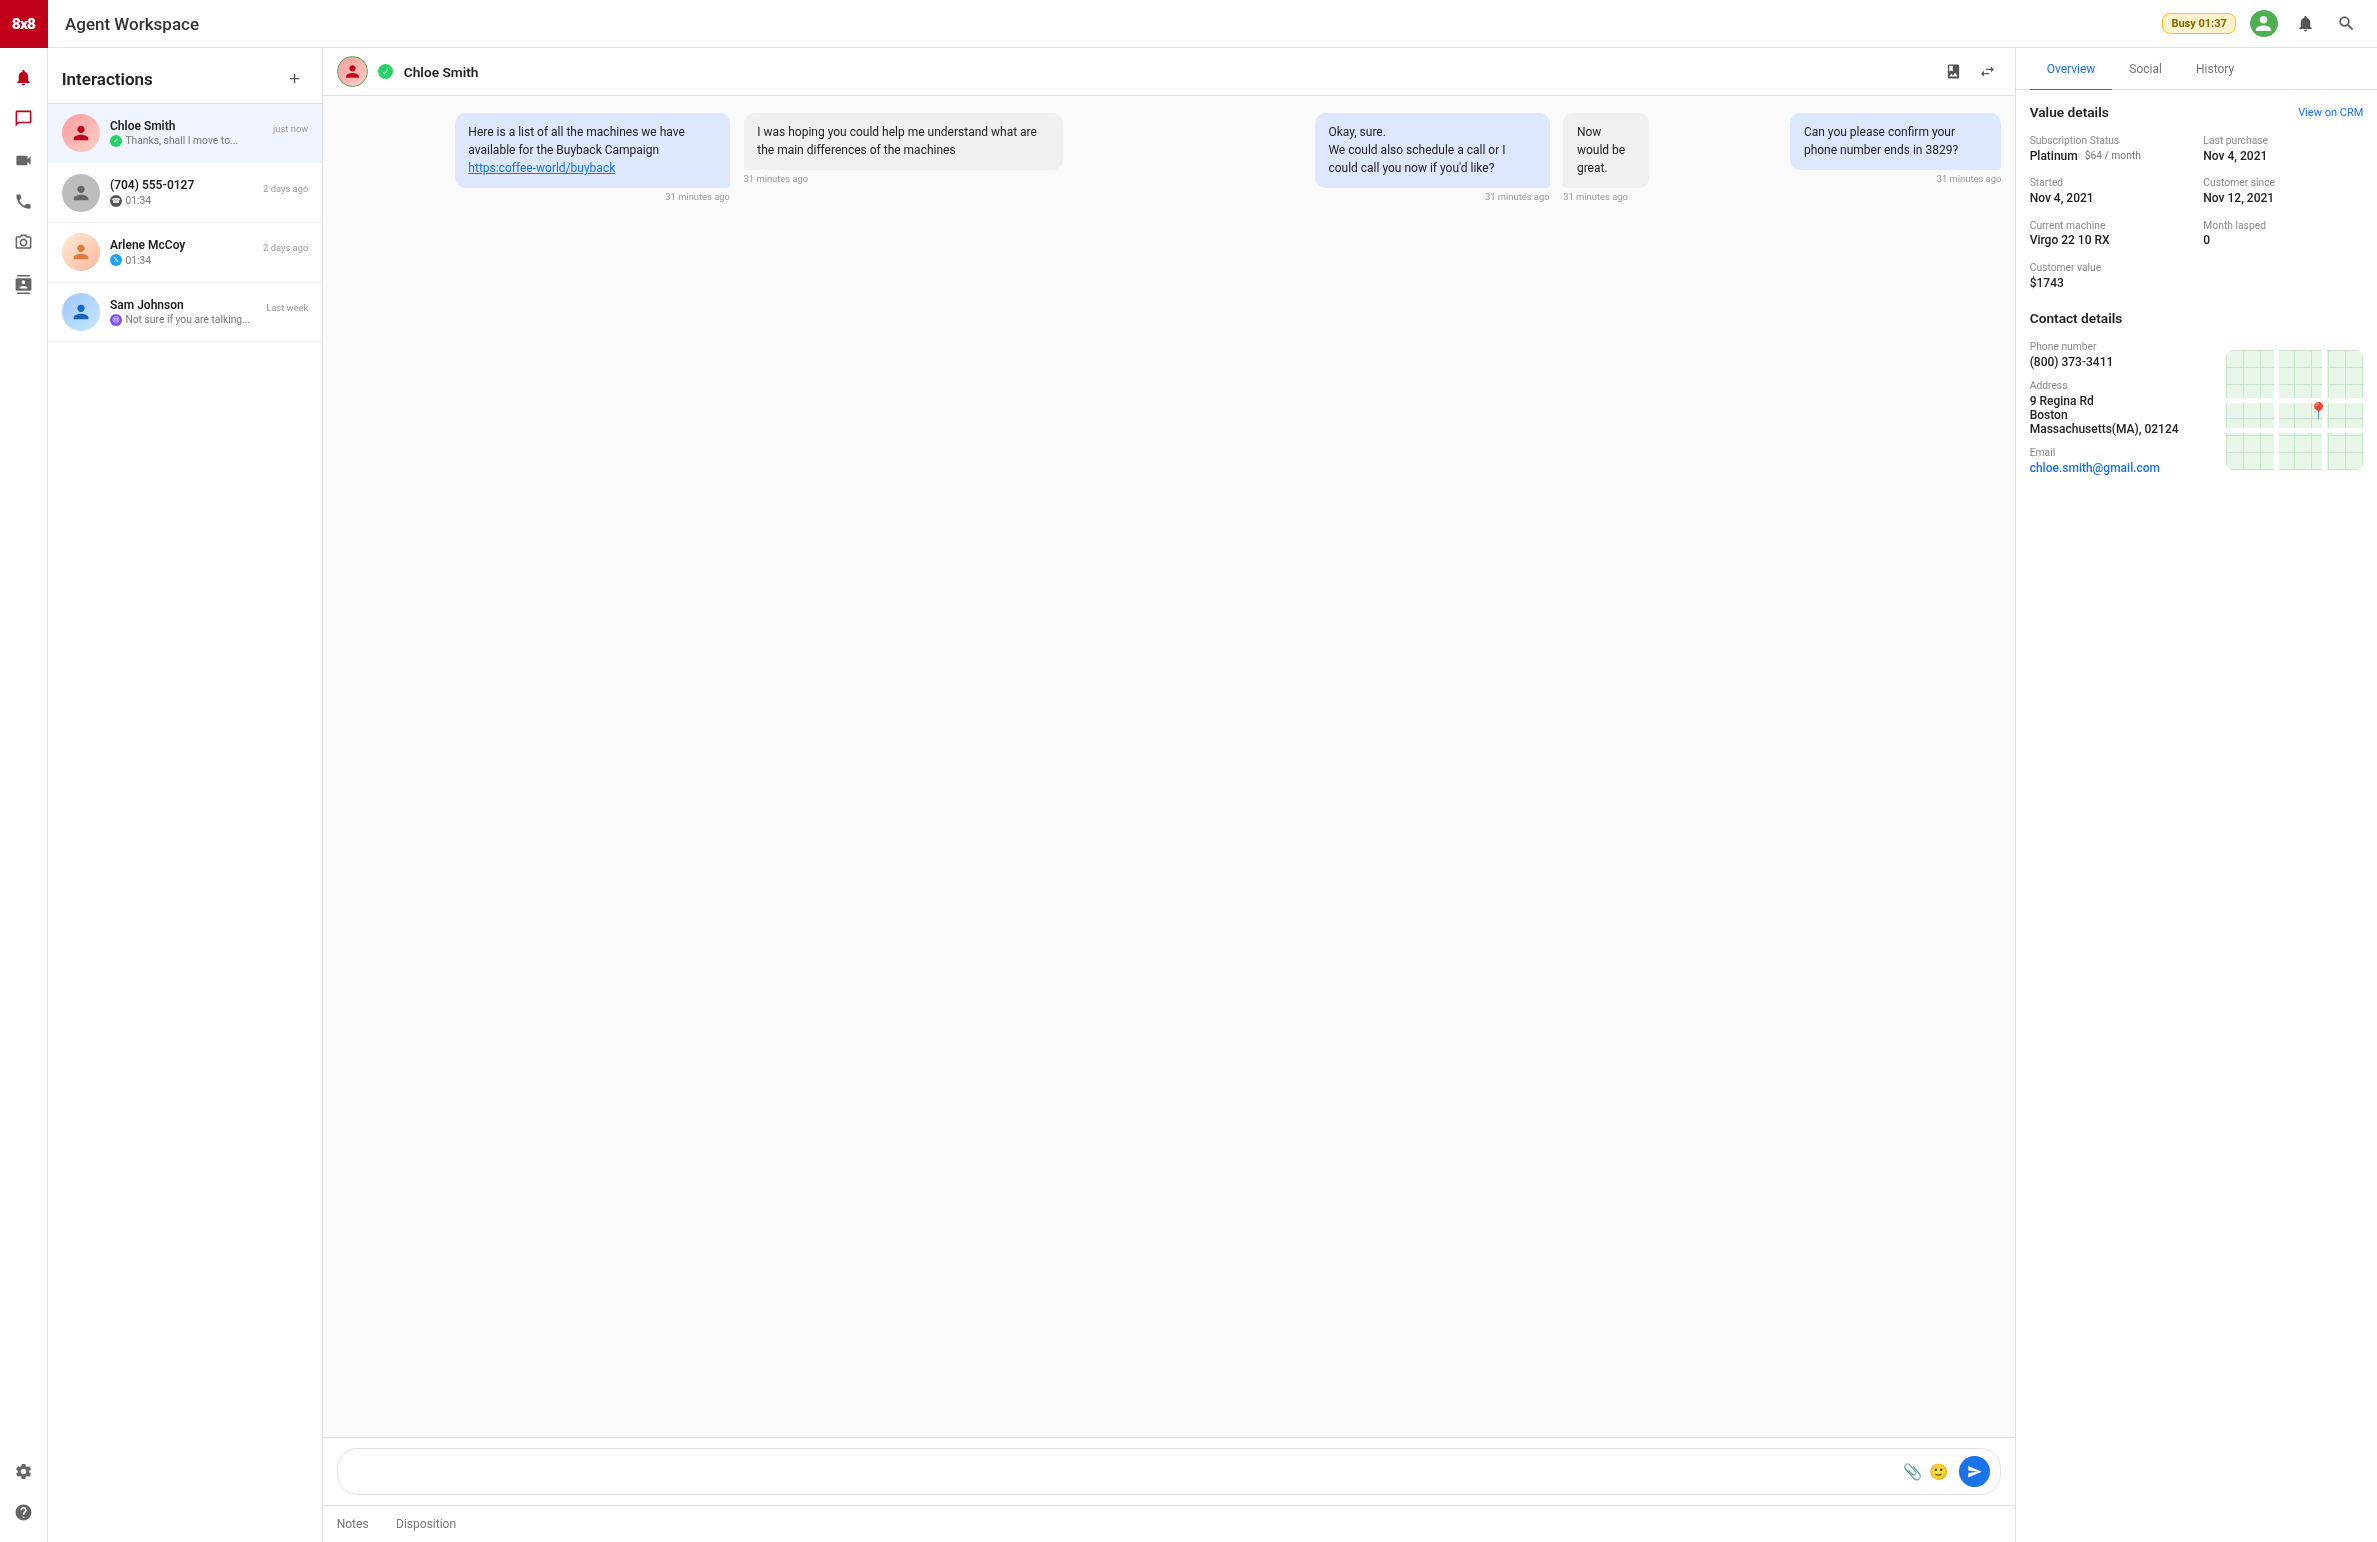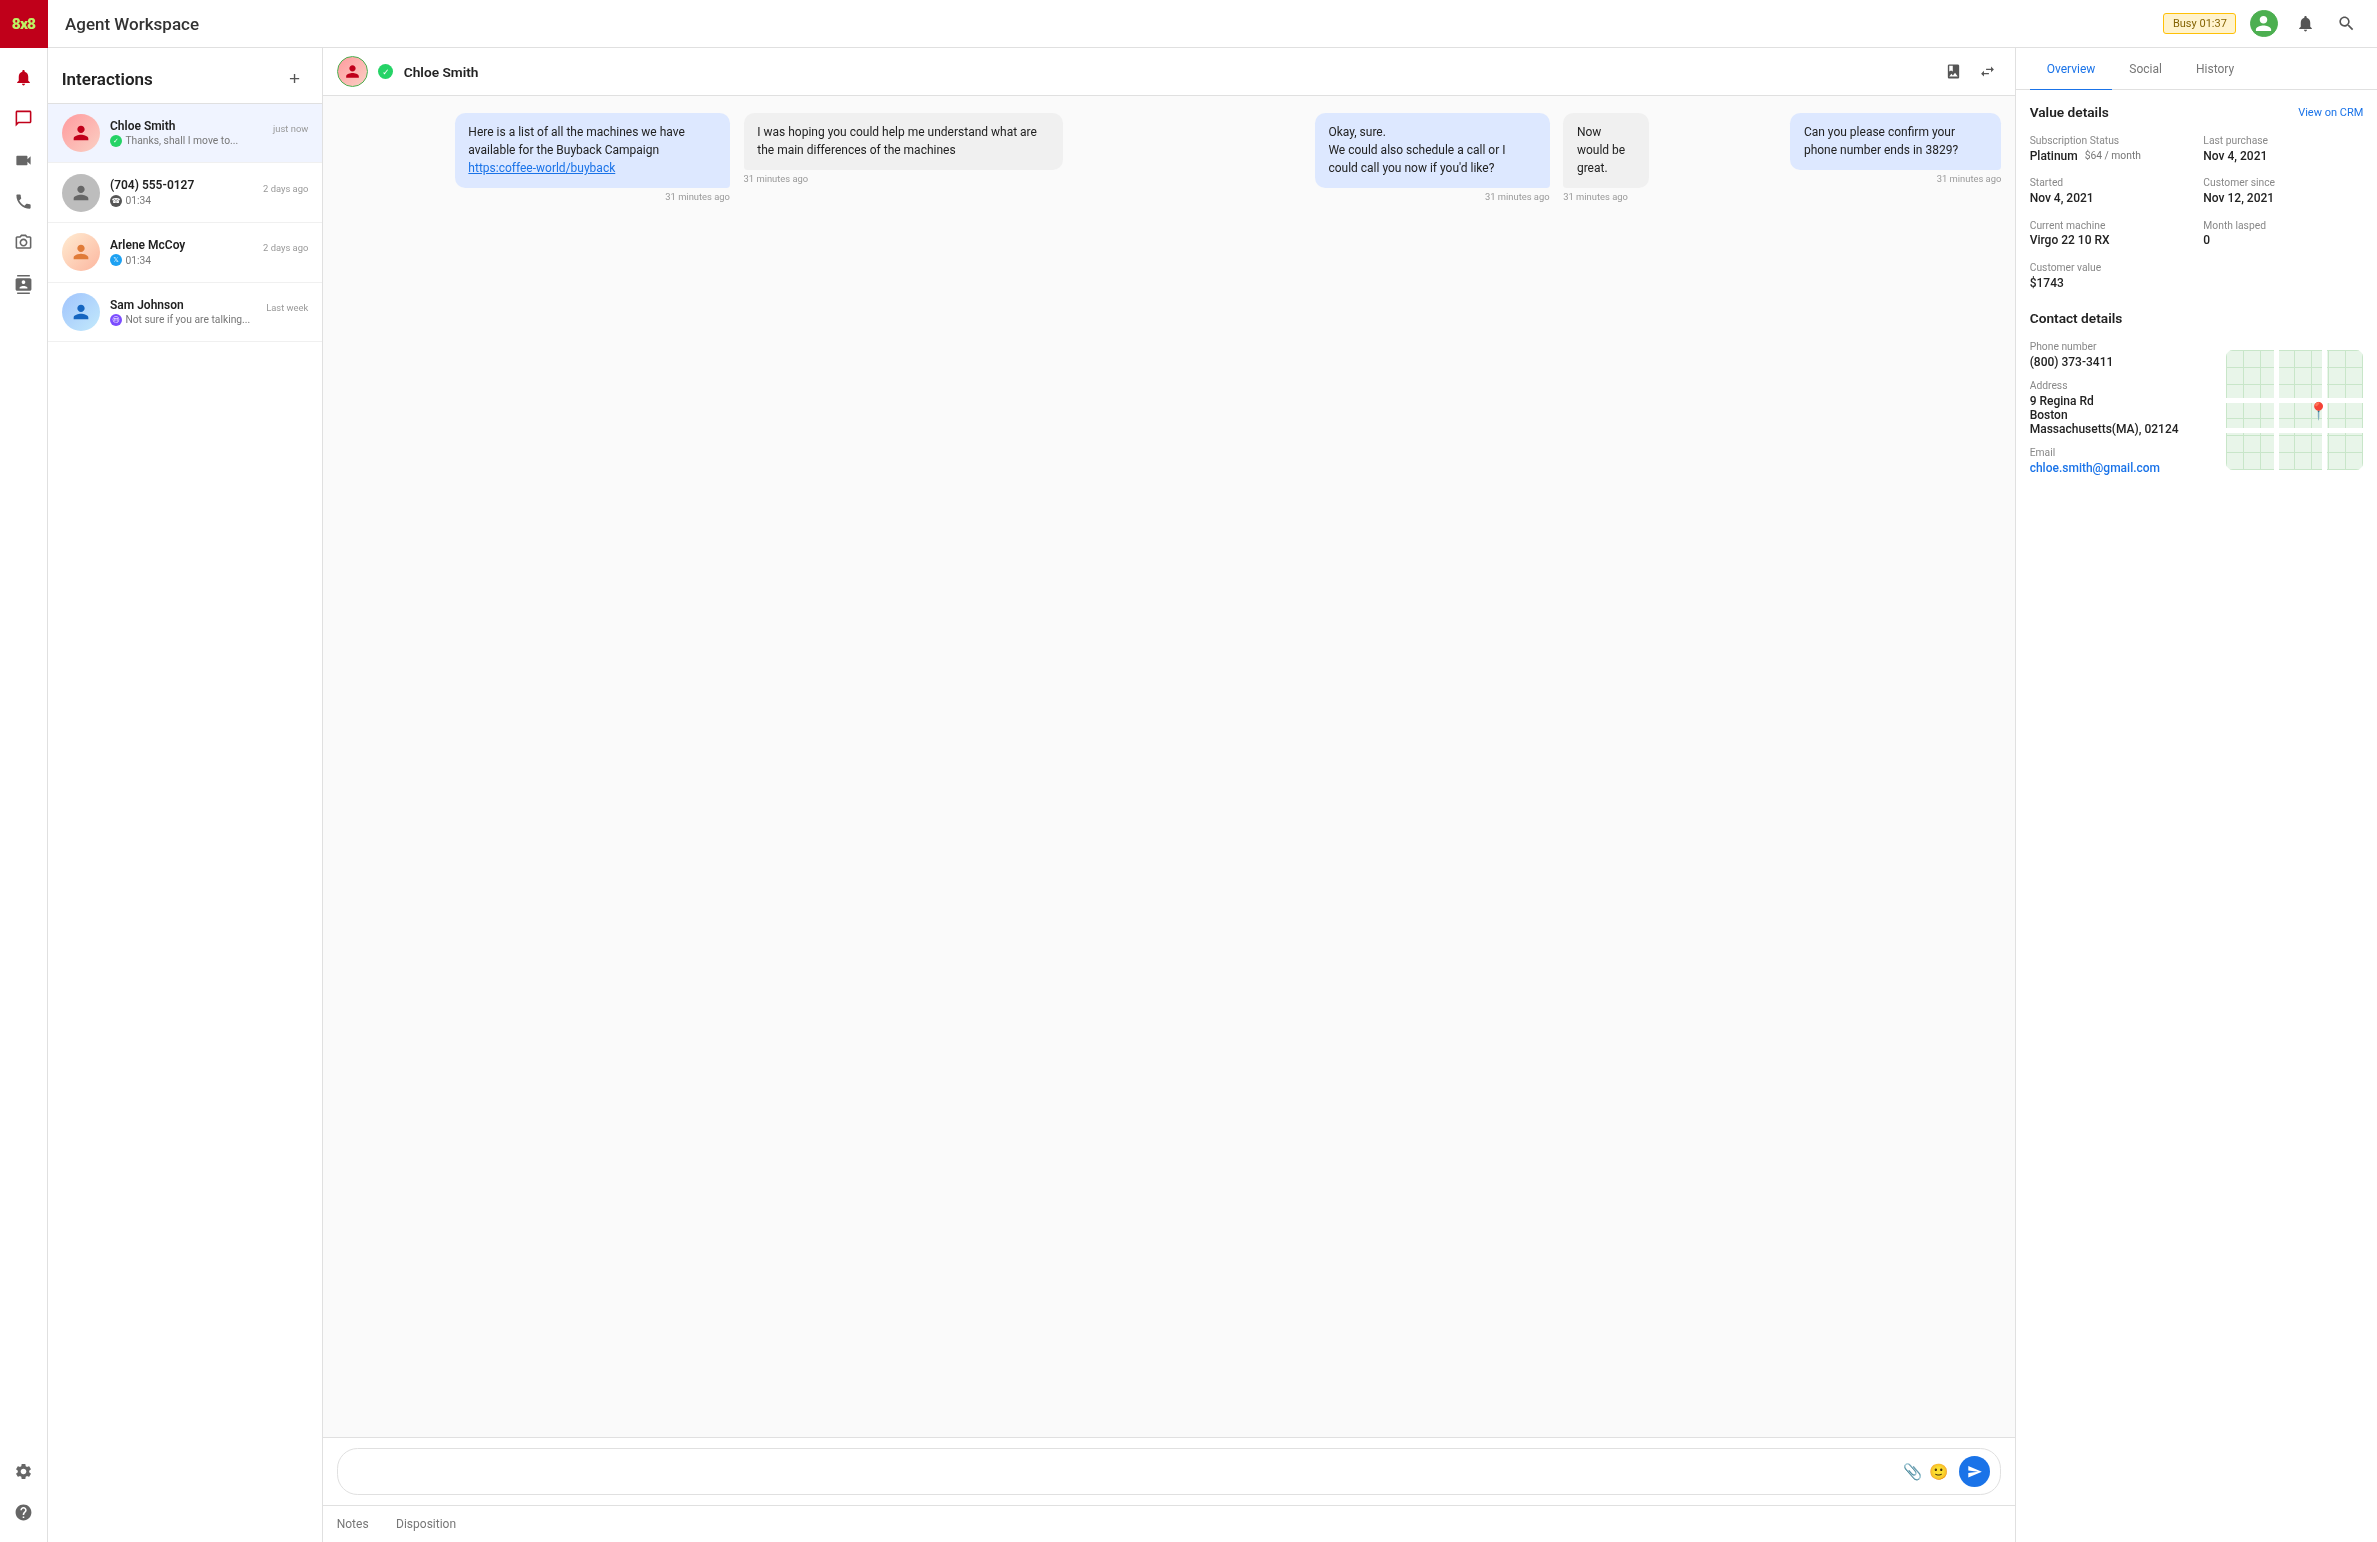--- a/index.html
+++ b/index.html
@@ -16,21 +16,21 @@
       padding-top: 0;
       z-index: 10;
     }
     .nav-logo {
       width: 48px;
       height: 48px;
       background: #c0001a;
       display: flex;
       align-items: center;
       justify-content: center;
-      color: #bef264;
+      color: #ffffff;
       font-weight: 900;
       font-size: 15.5px;
       letter-spacing: -0.9px;
     }
     .nav-items {
       display: flex;
       flex-direction: column;
       align-items: center;
       gap: 3.4px;
       padding: 10.3px 0;
@@ -81,23 +81,23 @@
     }
     .header-right {
       display: flex;
       align-items: center;
       gap: 13.7px;
     }
     .status-badge {
       background: #fff3cd;
       color: #856404;
       padding: 3.4px 8.6px;
-      border-radius: 3px;
+      border-radius: 8px;
       font-size: 11px;
-      font-weight: 400;
+      font-weight: 700;
       border: 0.9px solid #ffc107;
     }
     .avatar-circle {
       width: 27.5px;
       height: 27.5px;
       border-radius: 50%;
       background: #4caf50;
       border: 1.7px solid #4caf50;
       display: flex;
       align-items: center;

